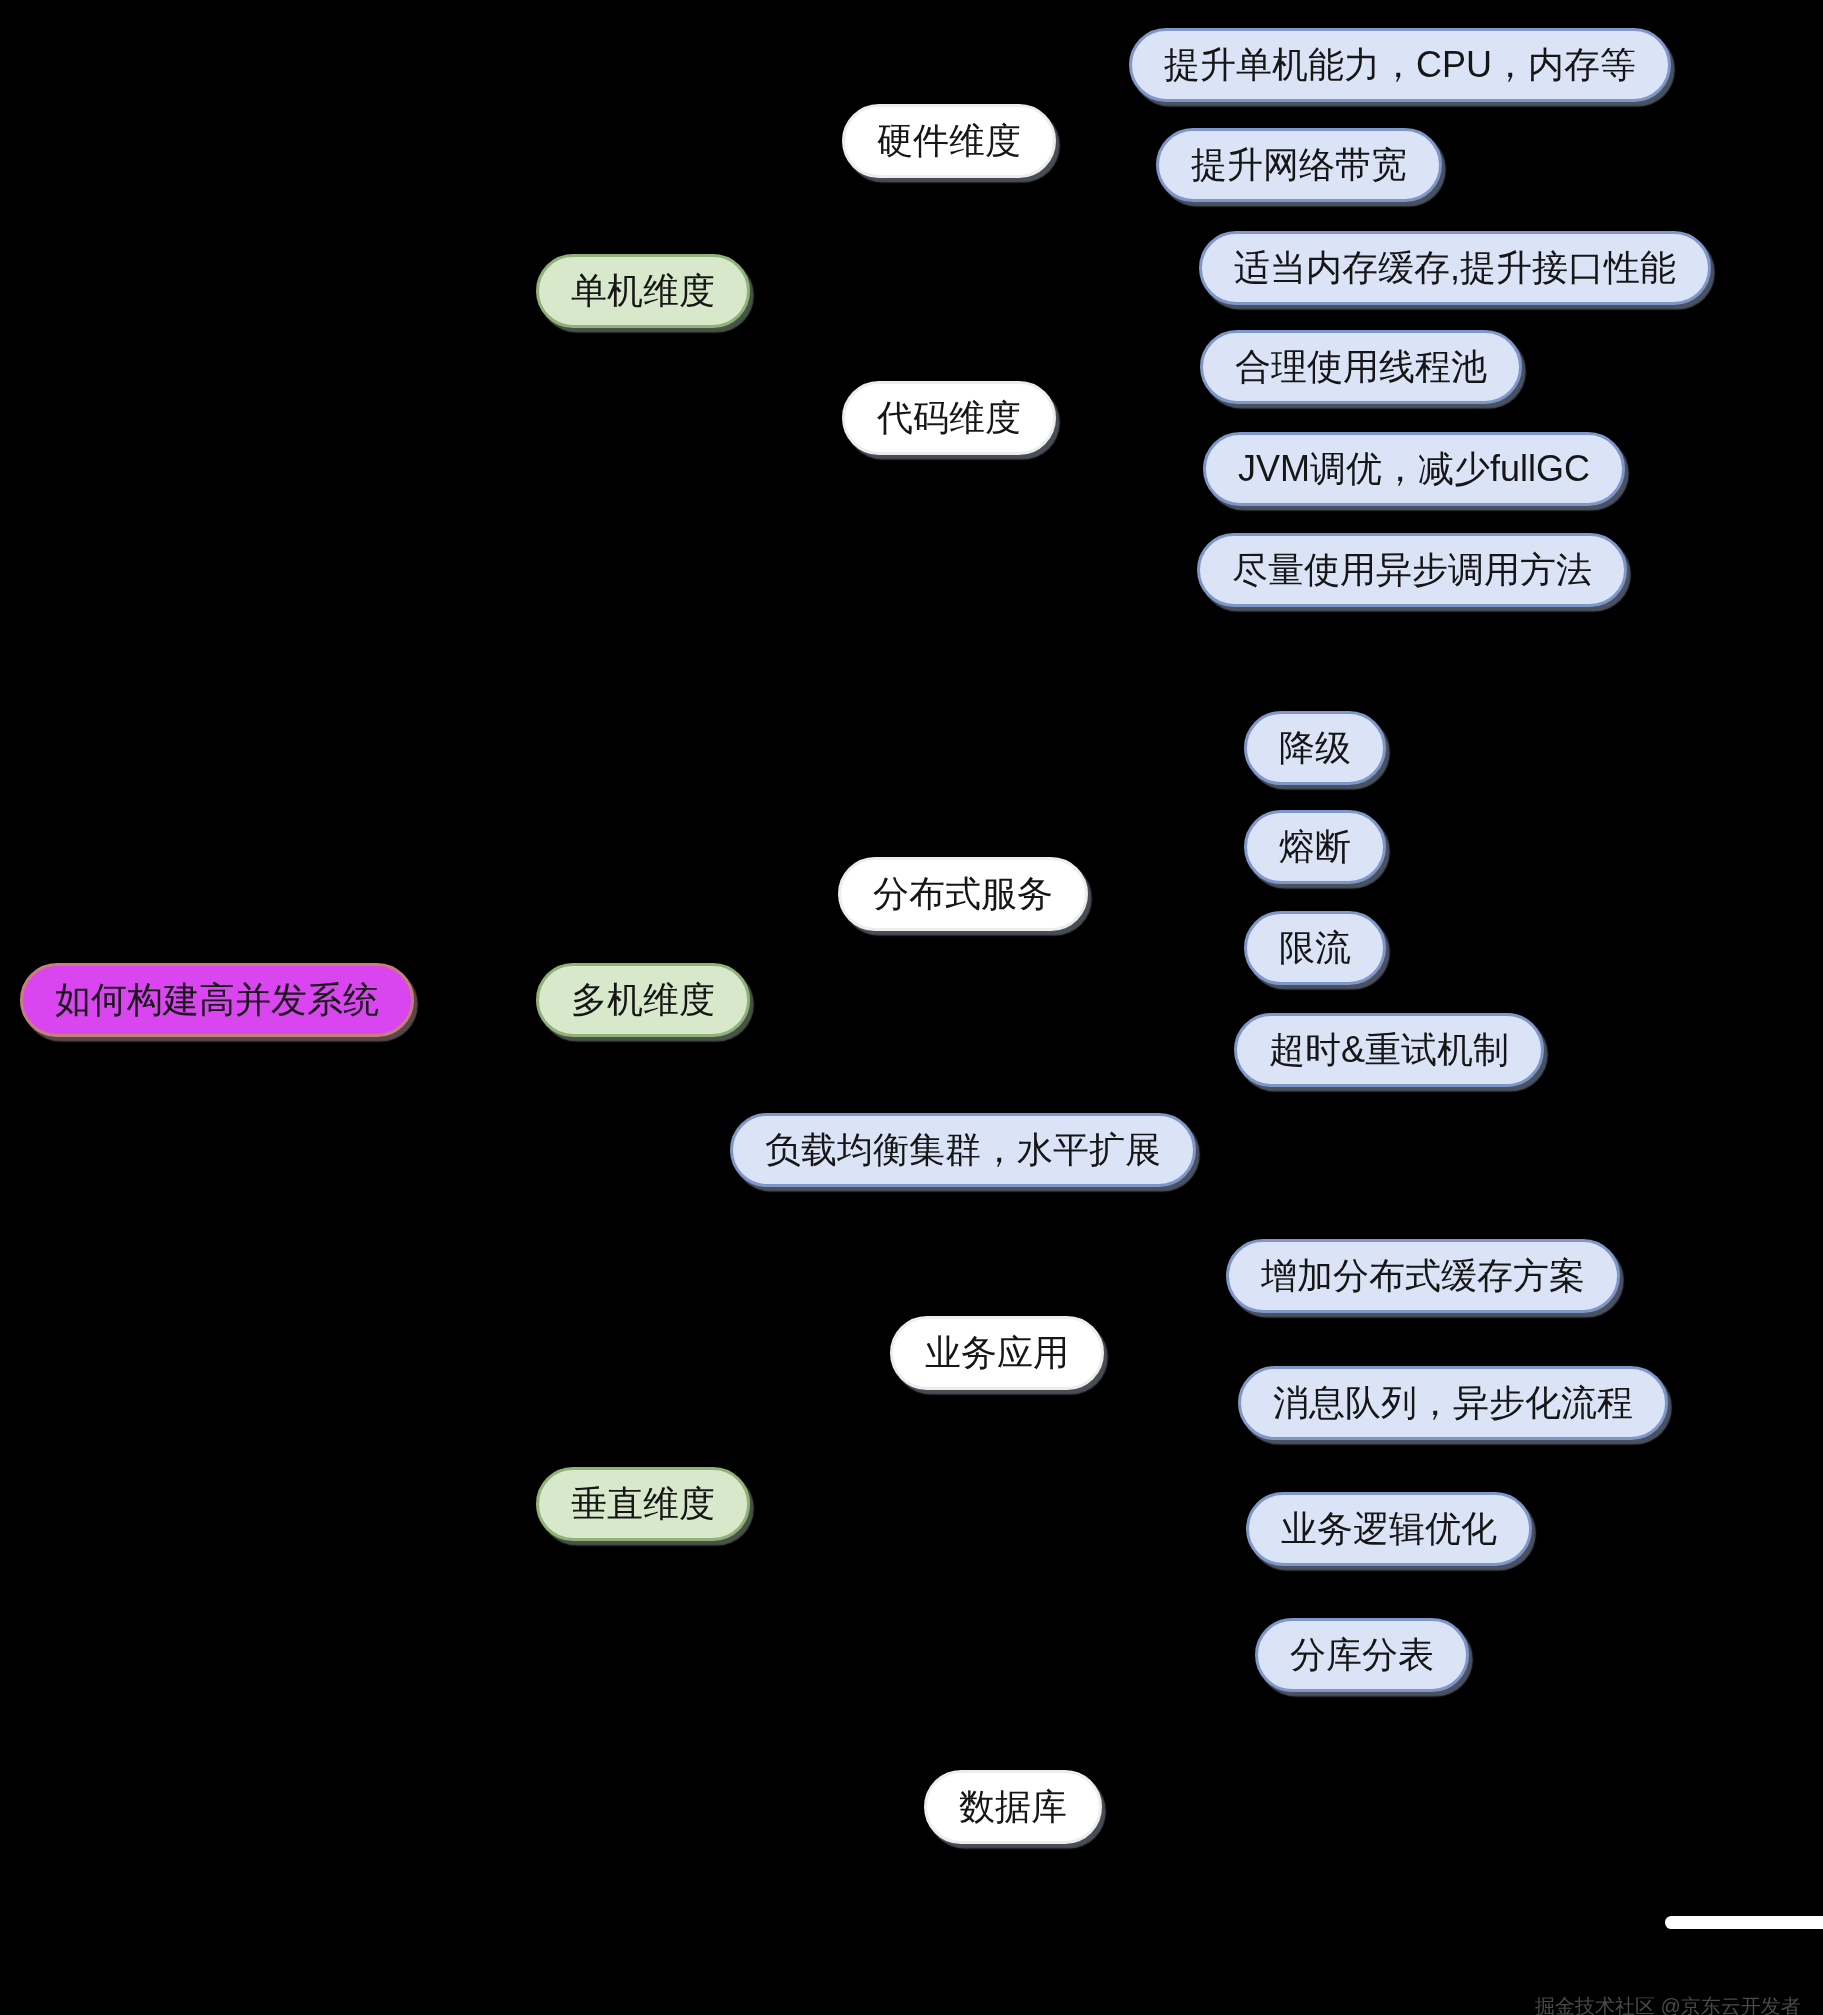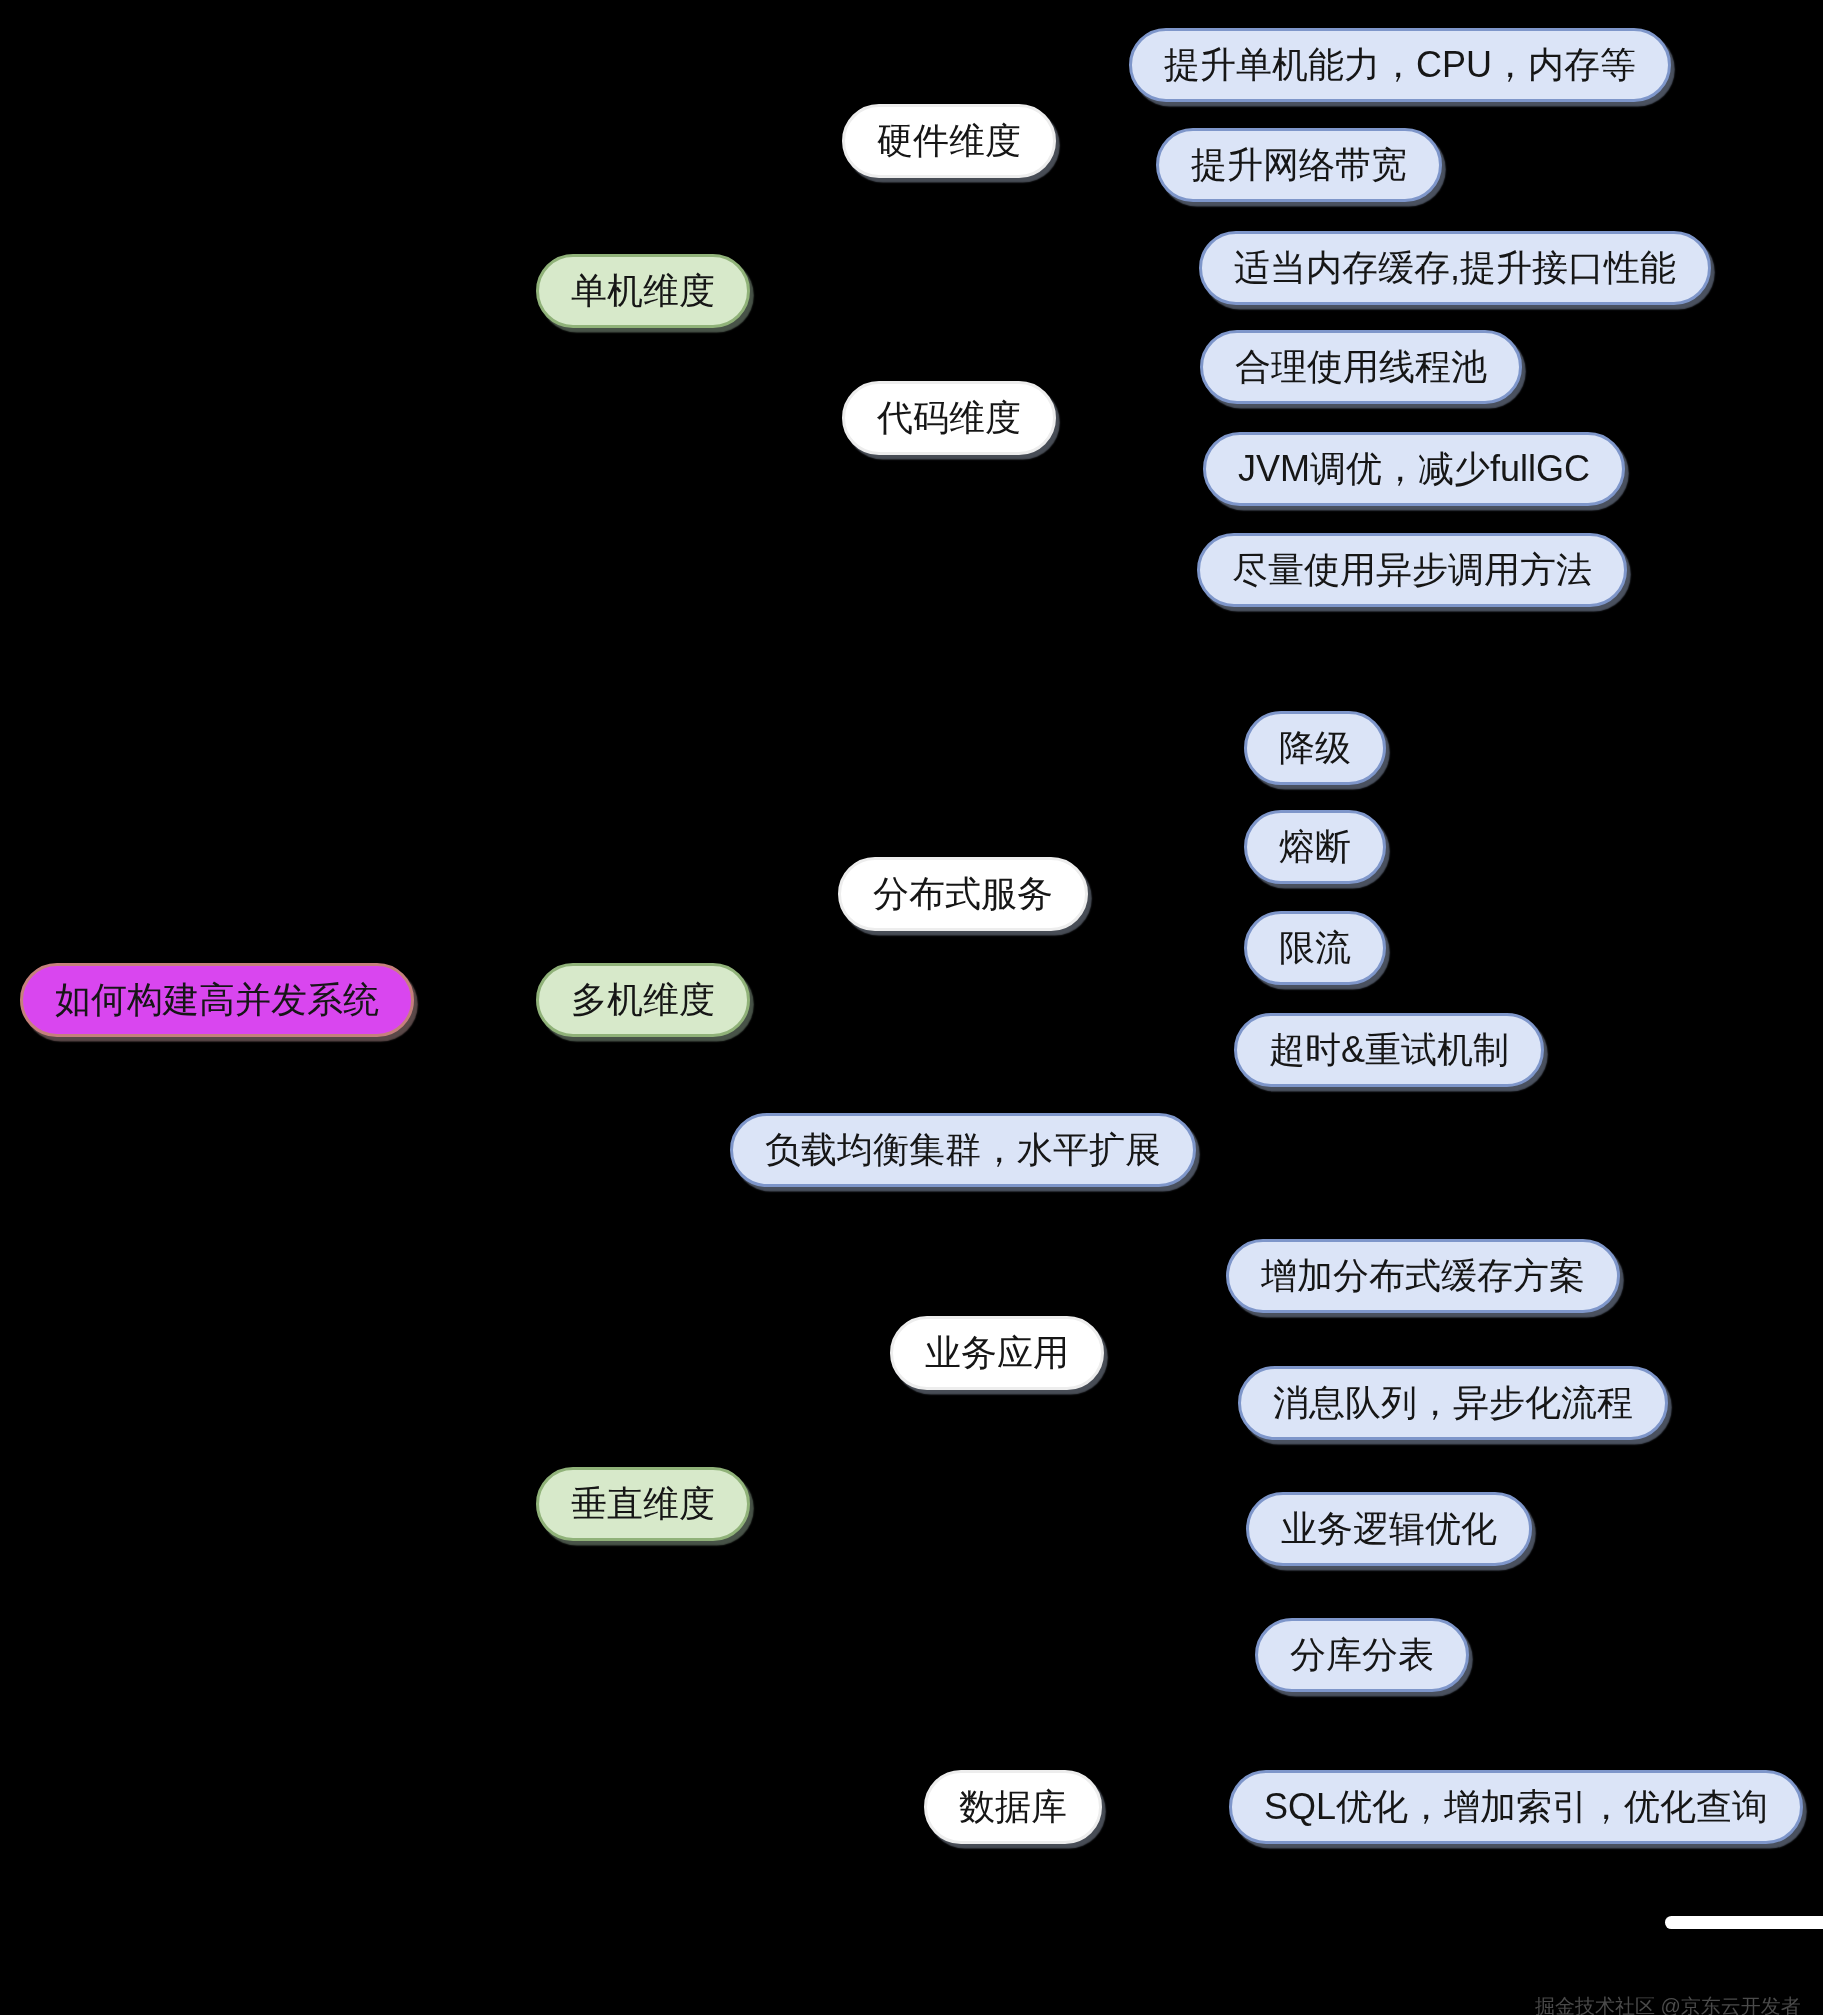--- a/index.html
+++ b/index.html
@@ -90,20 +90,19 @@
   <div class="node blue" style="left:1389px; top:1050px;">超时&amp;重试机制</div>
   <div class="node blue" style="left:963px; top:1150px;">负载均衡集群，水平扩展</div>
 
   <div class="node green" style="left:643px; top:1504px;">垂直维度</div>
   <div class="node white" style="left:997px; top:1353px;">业务应用</div>
   <div class="node blue" style="left:1423px; top:1276px;">增加分布式缓存方案</div>
   <div class="node blue" style="left:1453px; top:1403px;">消息队列，异步化流程</div>
   <div class="node blue" style="left:1389px; top:1529px;">业务逻辑优化</div>
   <div class="node blue" style="left:1362px; top:1655px;">分库分表</div>
   <div class="node white" style="left:1013px; top:1807px;">数据库</div>
-  <div class="node blue" style="left:1516px; top:1807px;">SQL优化，增加索引，优化查询</div>
 
   <div class="fragment" style="left:1665px; top:1916px; width:159px; height:12.7px;"></div>
 
   <div class="watermark" style="left:1535px; top:1972px;">掘金技术社区 @京东云开发者</div>
 
 </div>
 
 
 </body></html>

